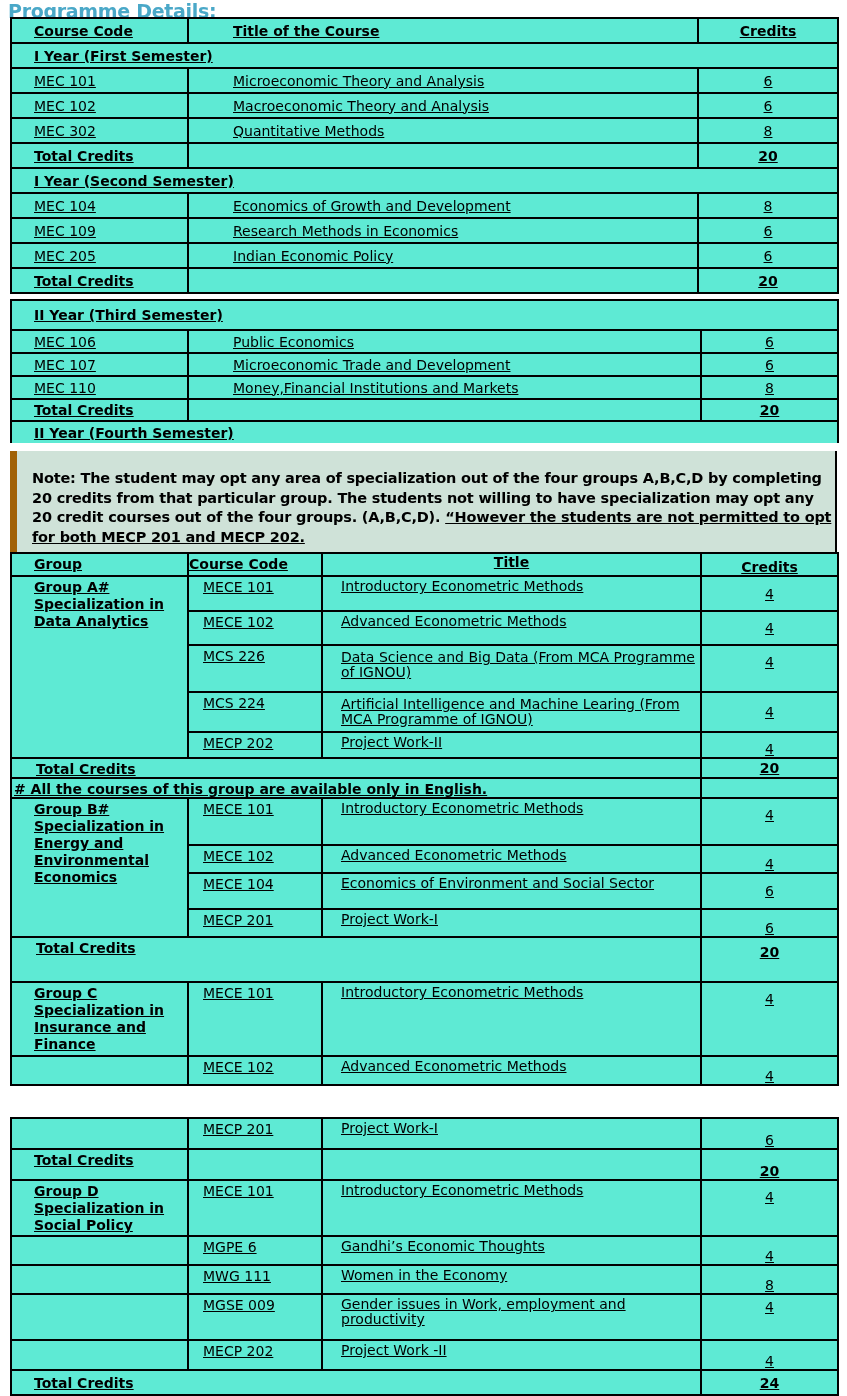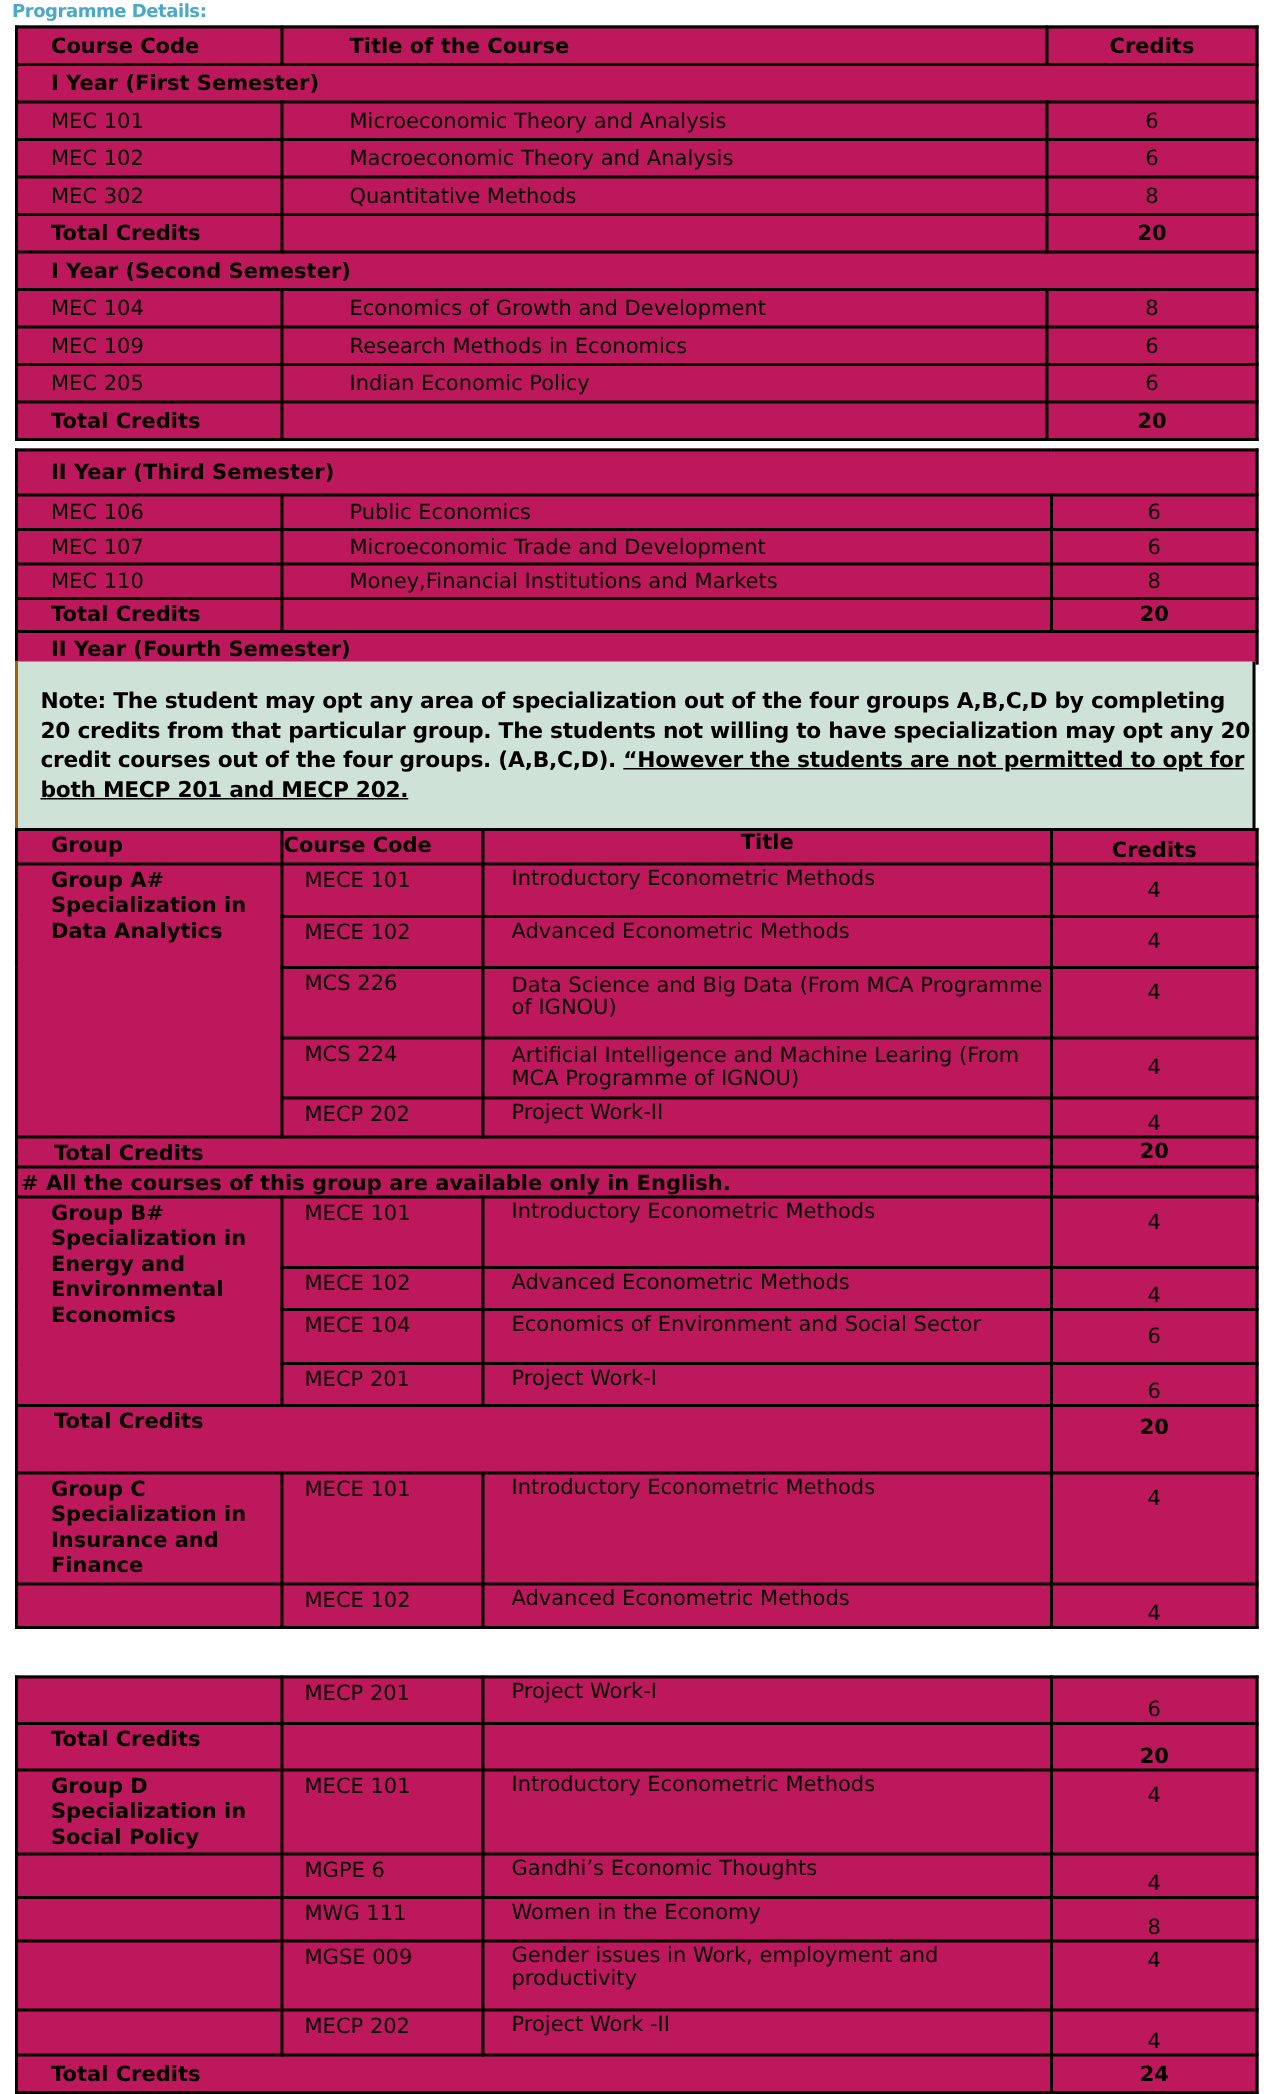--- a/index.html
+++ b/index.html
@@ -1,32 +1,32 @@
 <!DOCTYPE html>
 <html><head>
 <meta charset="utf-8">
 <style>
   * { box-sizing: border-box; margin: 0; padding: 0; }
   body { width: 847px; height: 1396px; background: #ffffff; position: relative; overflow: hidden;
          font-family: "DejaVu Sans", sans-serif; color: #000; }
-  .title { position: absolute; left: 8px; top: 0px; font-size: 12px; font-weight: bold; color: #4aa8c8; letter-spacing: -0.3px; }
-  .tbl { position: absolute; border-collapse: collapse; background: #be185d; table-layout: fixed; }
+  .title { position: absolute; left: 8px; top: 0px; font-size: 19px; font-weight: bold; color: #4aa8c8; letter-spacing: -0.3px; }
+  .tbl { position: absolute; border-collapse: collapse; background: #5eead4; table-layout: fixed; text-decoration: underline; }
   .tbl td { border: 2px solid #000; font-size: 14px; padding: 0 0 0 22px; vertical-align: middle; white-space: nowrap; overflow: hidden; }
   .tbl td.c { text-align: center; padding: 0; }
   .tbl td.b { font-weight: bold; }
   .tbl td.t { padding-left: 44px; }
   .sem td { height: 25px; }
   
   .g td { font-size: 14px; vertical-align: top; padding-top: 2px; }
   .g td.code { padding-left: 14px; }
   .g td.ttl { padding-left: 18px; white-space: normal; line-height: 15px; }
   .g td.cr { text-align: center; padding: 0; vertical-align: middle; }
   .g td.grp { font-weight: bold; white-space: normal; line-height: 17px; padding-left: 22px; }
-  .note { position: absolute; left: 10px; top: 441px; width: 827px; height: 112px; background: #cfe2d8;
-          border-left: 2px solid #a16207; border-right: 2px solid #000; padding: 18px 0 0 15px;
+  .note { position: absolute; left: 10px; top: 451px; width: 827px; height: 112px; background: #cfe2d8;
+          border-left: 7px solid #a16207; border-right: 2px solid #000; padding: 18px 0 0 15px;
           font-size: 14.5px; font-weight: bold; line-height: 19.5px; letter-spacing: -0.2px; }
   .note u { text-decoration: underline; }
 </style>
 </head>
 <body>
 
 <div class="title">Programme Details:</div>
 
 <table class="tbl sem" style="left:10px; top:17px; width:827px;">
   <colgroup>

